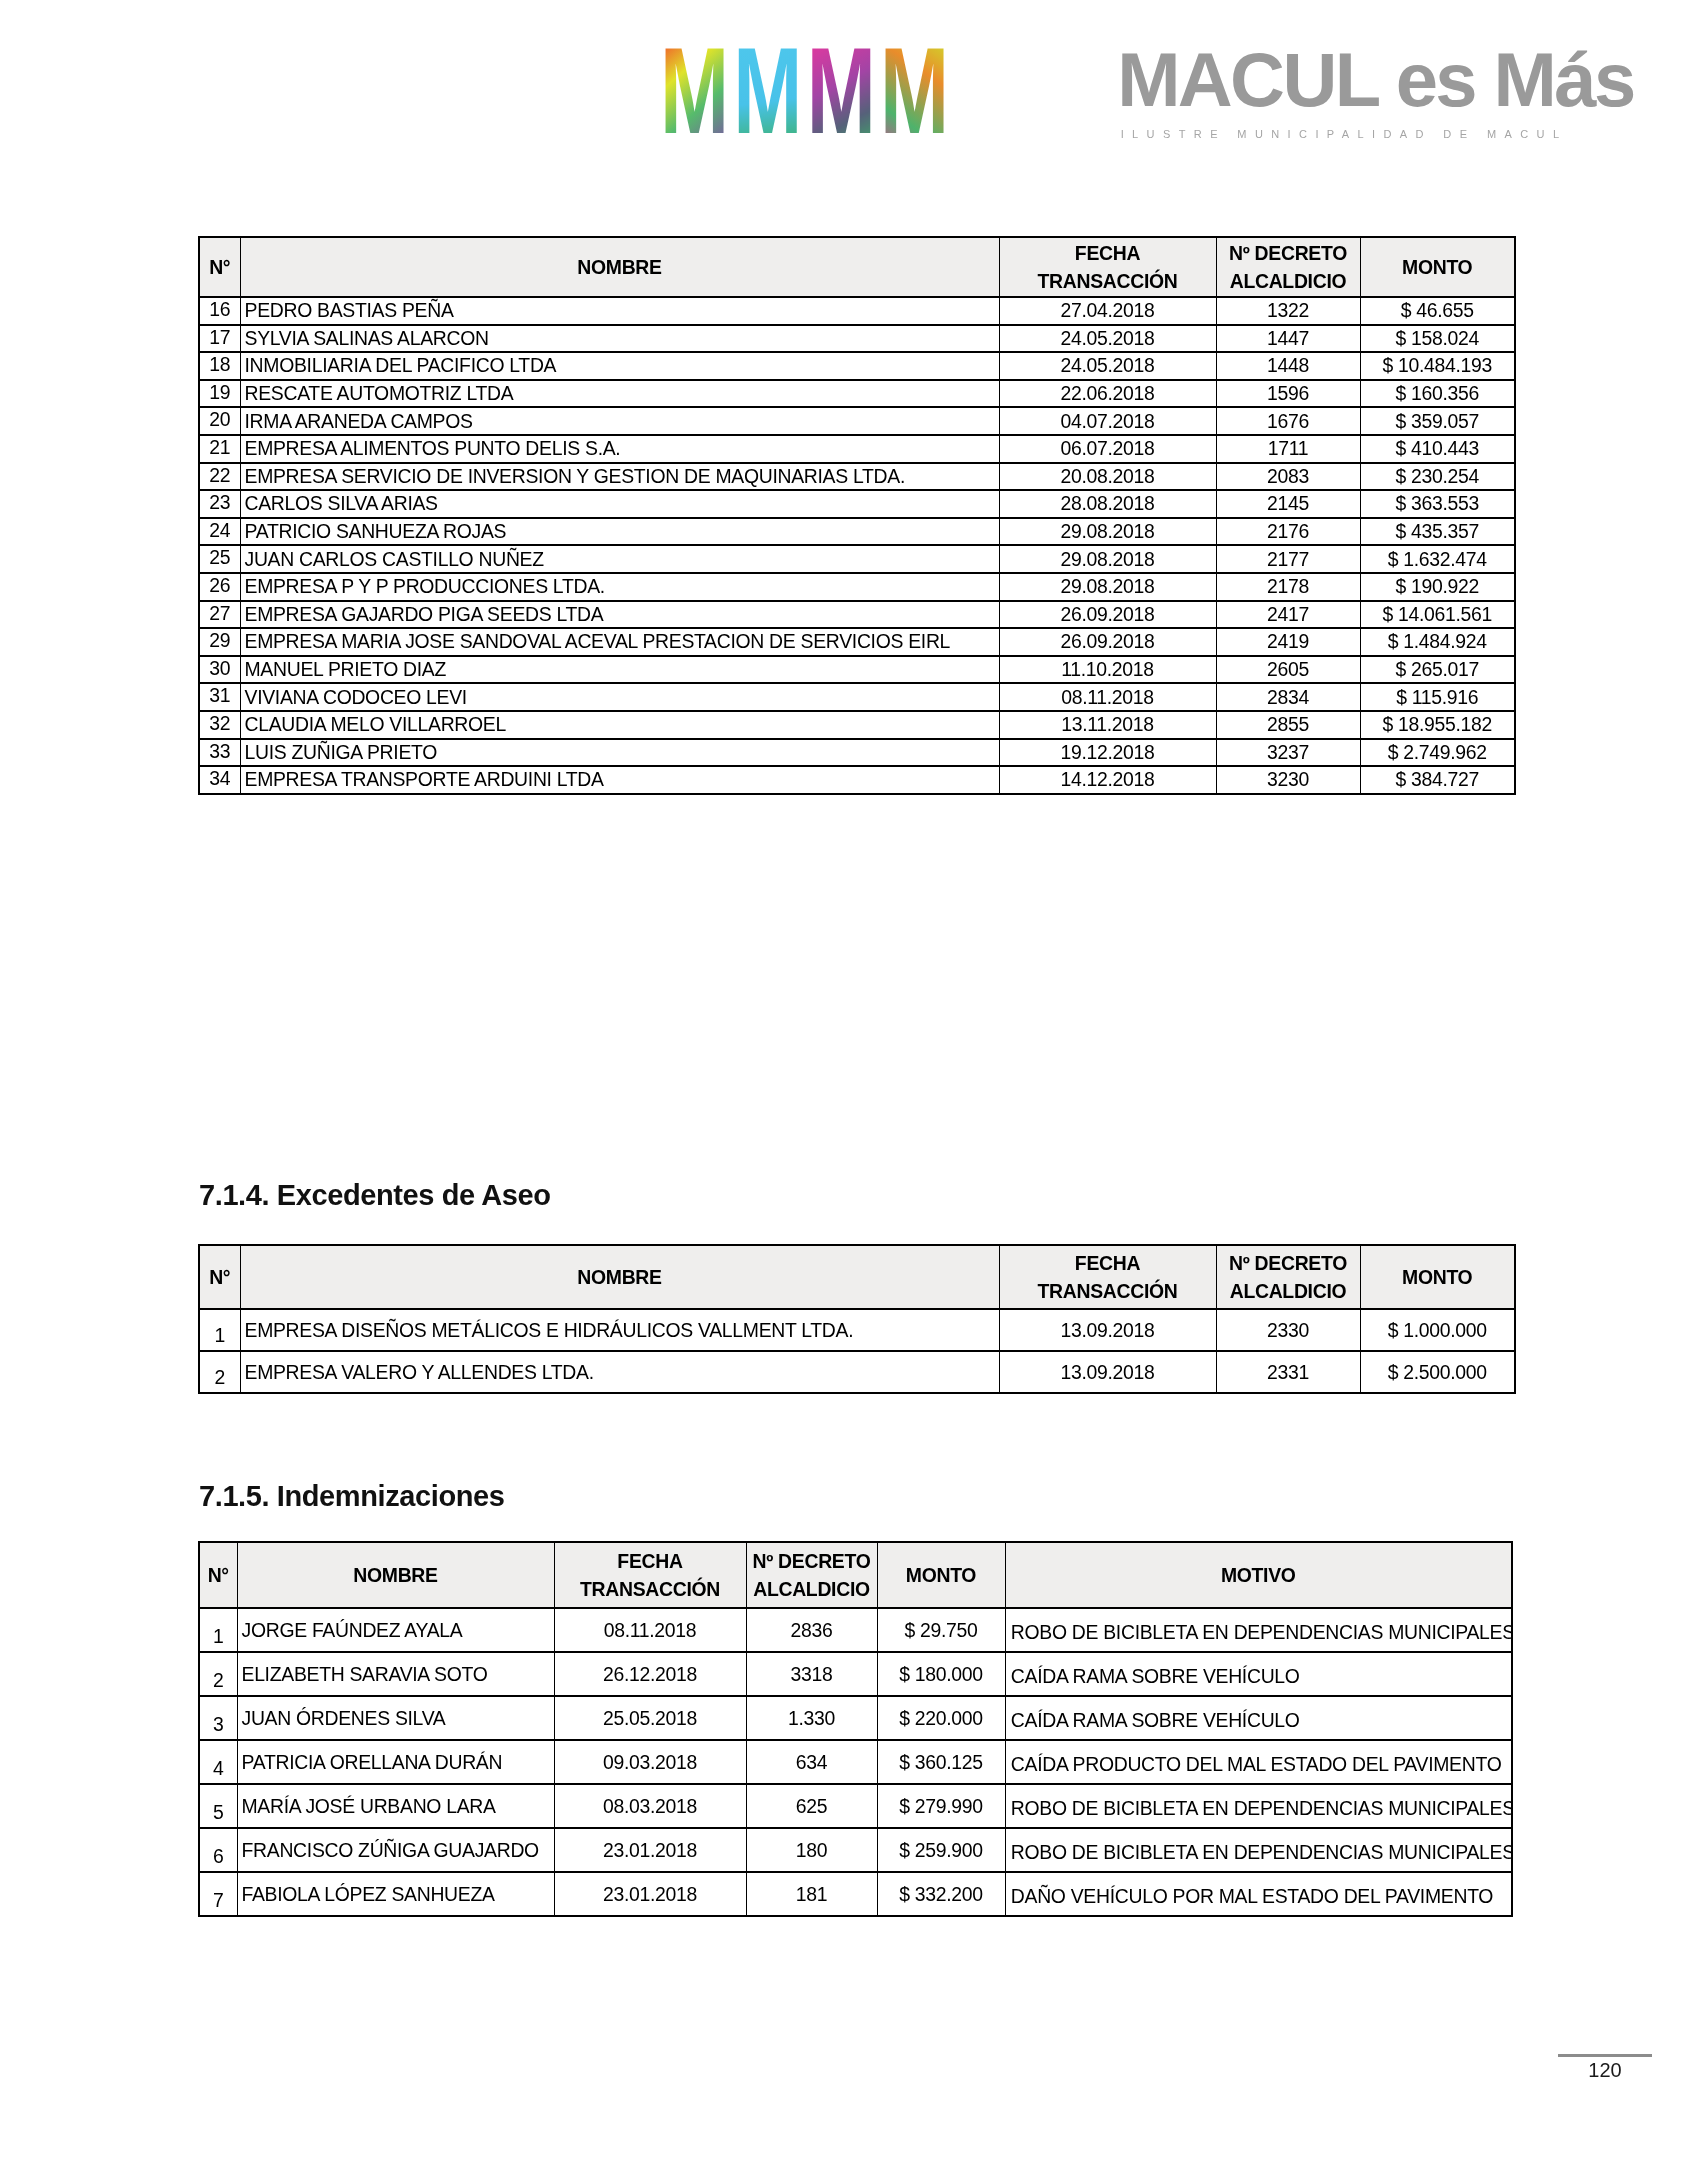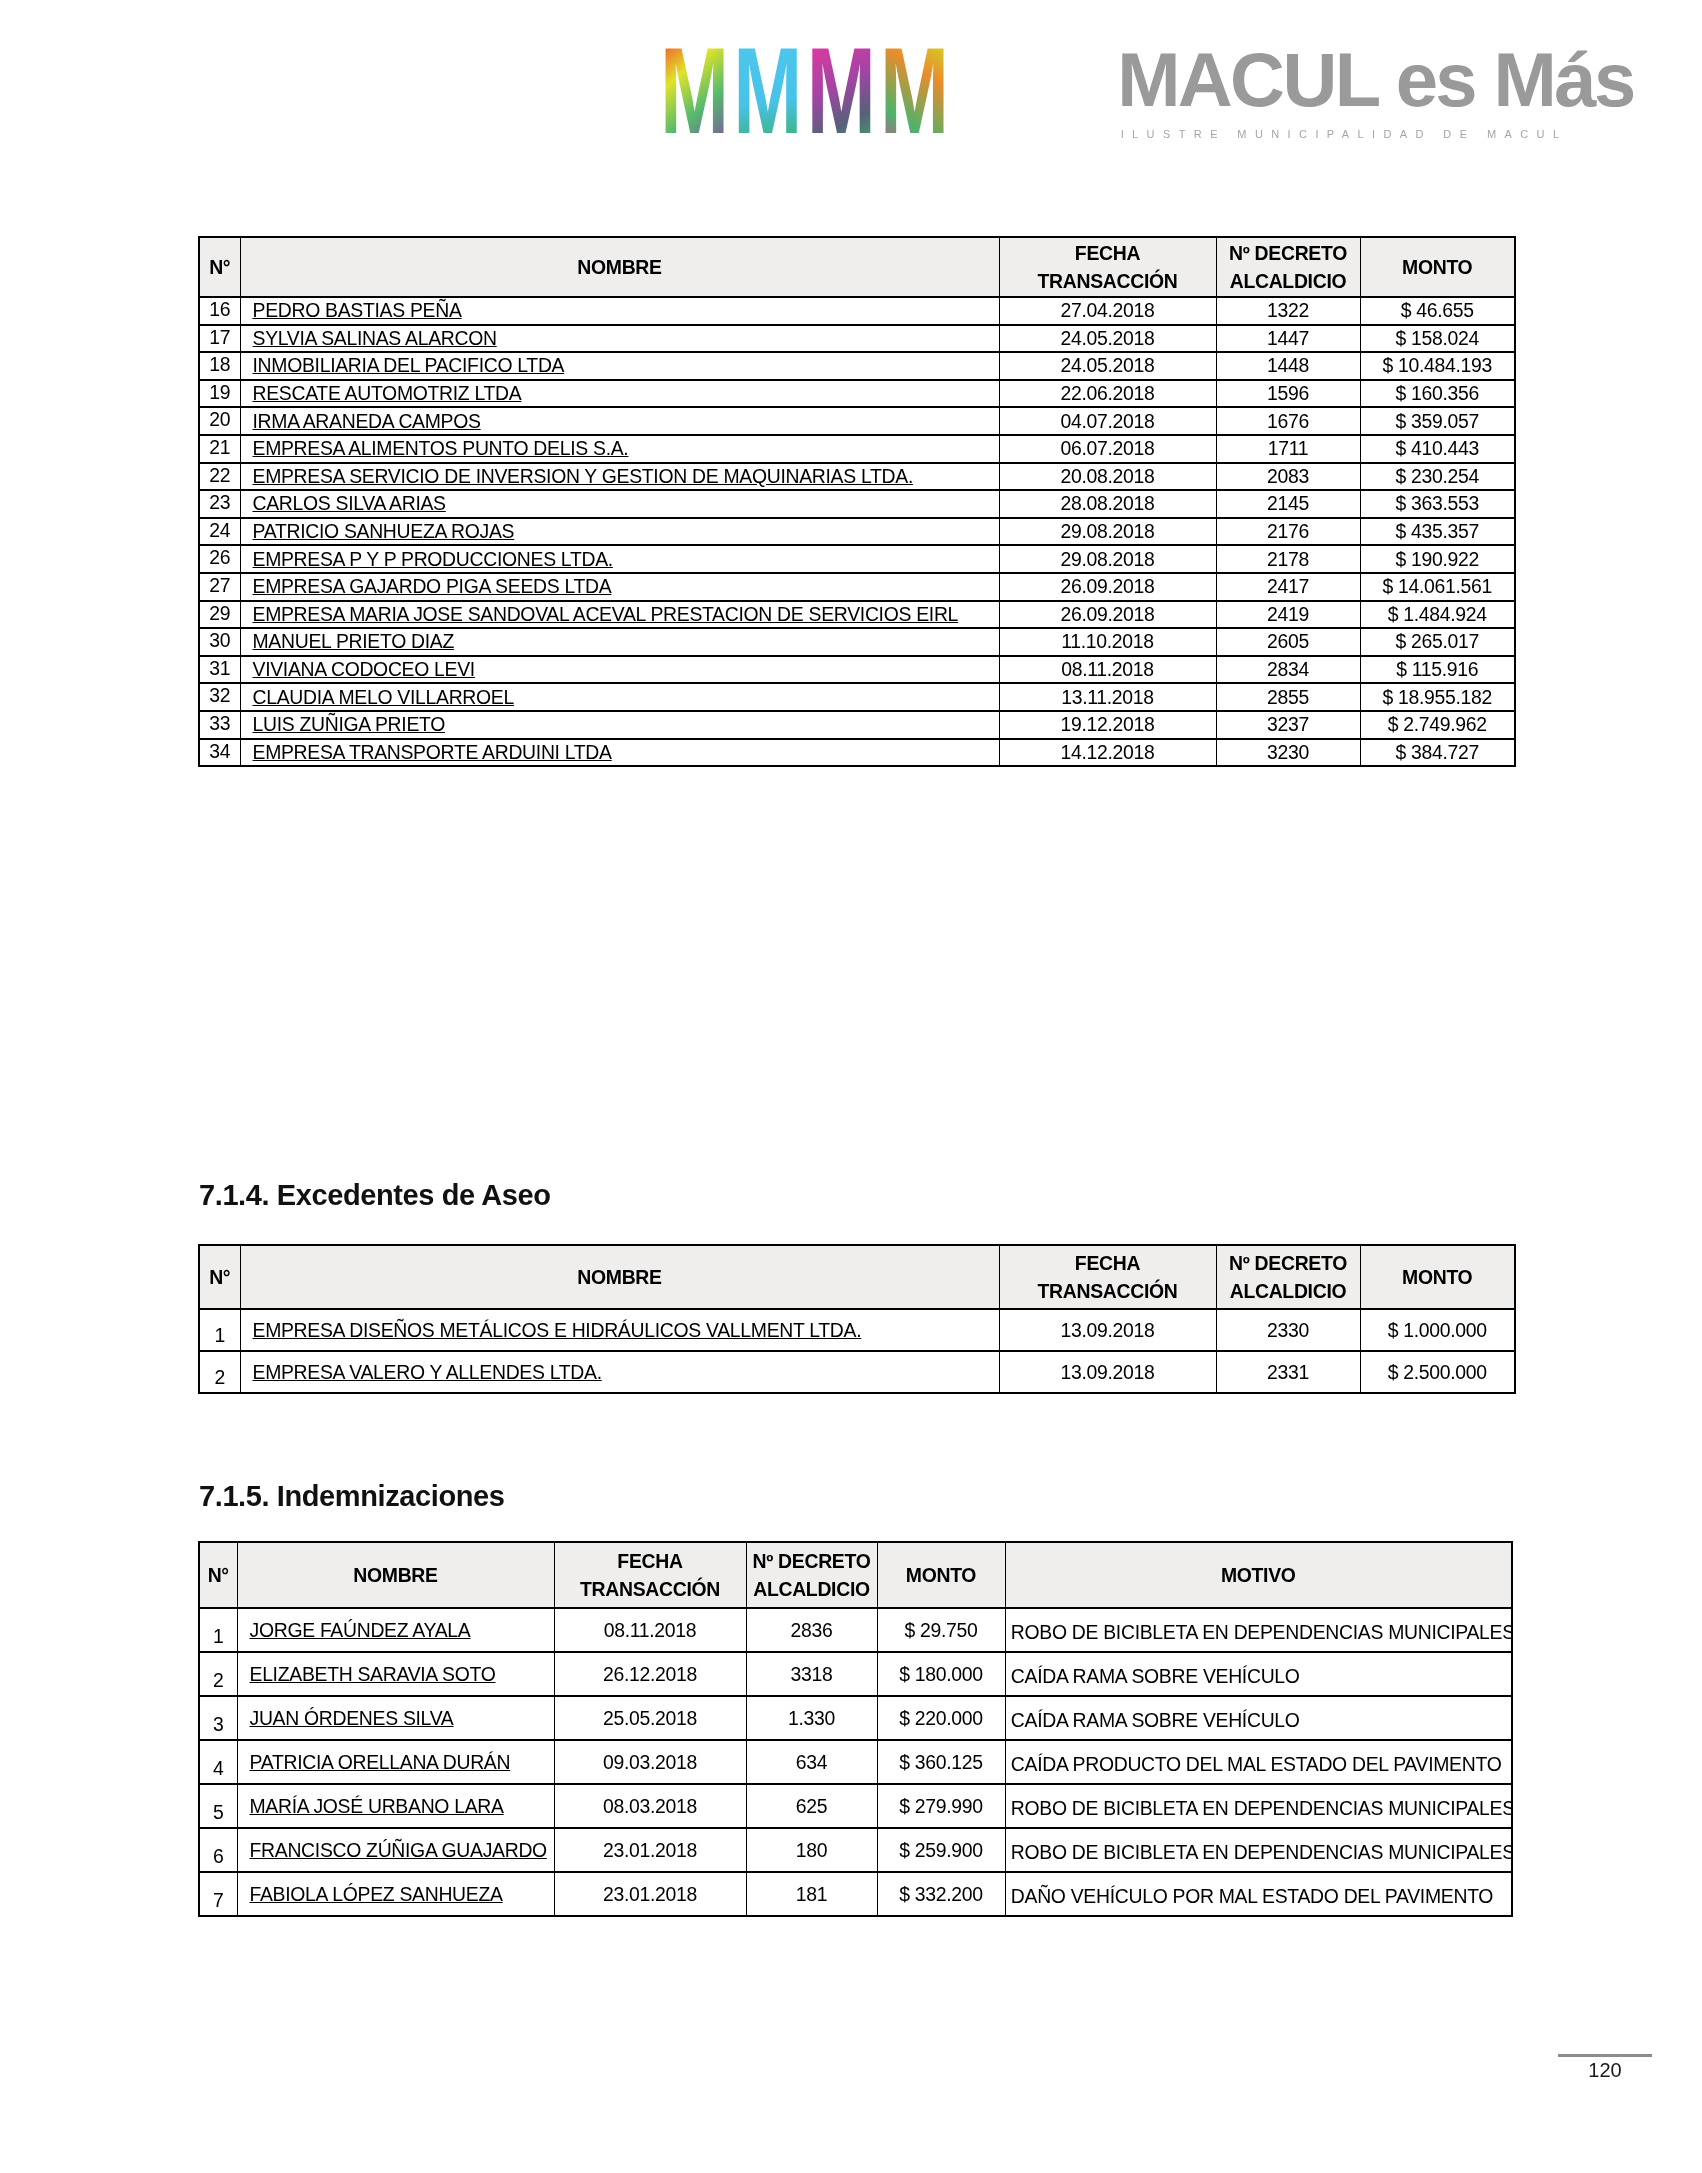--- a/index.html
+++ b/index.html
@@ -85,21 +85,21 @@
 
   .doc-table td {
     font-size: 19.4px; letter-spacing: -0.3px;
     vertical-align: middle; text-align: center;
   }
   .doc-table td.col-num {
     vertical-align: bottom; text-align: center;
     padding-bottom: 2.6px; font-size: 19.4px;
   }
   .doc-table td.col-nombre {
-    text-align: left; padding-left: 12px; text-decoration: underline;
+    text-align: left; padding-left: 4px;
   }
   .doc-table td.col-motivo {
     text-align: left; padding-left: 5.3px;
     vertical-align: bottom; padding-bottom: 7px;
   }
 
   
   .t12 col.c-num     { width: 41px; }
   .t12 col.c-nombre  { width: 759px; }
   .t12 col.c-fecha   { width: 217px; }
@@ -217,20 +217,27 @@
           <td class="col-fecha">28.08.2018</td>
           <td class="col-decreto">2145</td>
           <td class="col-monto">$ 363.553</td>
         </tr>
         <tr>
           <td class="col-num">24</td>
           <td class="col-nombre">PATRICIO SANHUEZA ROJAS</td>
           <td class="col-fecha">29.08.2018</td>
           <td class="col-decreto">2176</td>
           <td class="col-monto">$ 435.357</td>
+        </tr>
+        <tr>
+          <td class="col-num">25</td>
+          <td class="col-nombre">JUAN CARLOS CASTILLO NUÑEZ</td>
+          <td class="col-fecha">29.08.2018</td>
+          <td class="col-decreto">2177</td>
+          <td class="col-monto">$ 1.632.474</td>
         </tr>
         <tr>
           <td class="col-num">26</td>
           <td class="col-nombre">EMPRESA P Y P PRODUCCIONES LTDA.</td>
           <td class="col-fecha">29.08.2018</td>
           <td class="col-decreto">2178</td>
           <td class="col-monto">$ 190.922</td>
         </tr>
         <tr>
           <td class="col-num">27</td>

